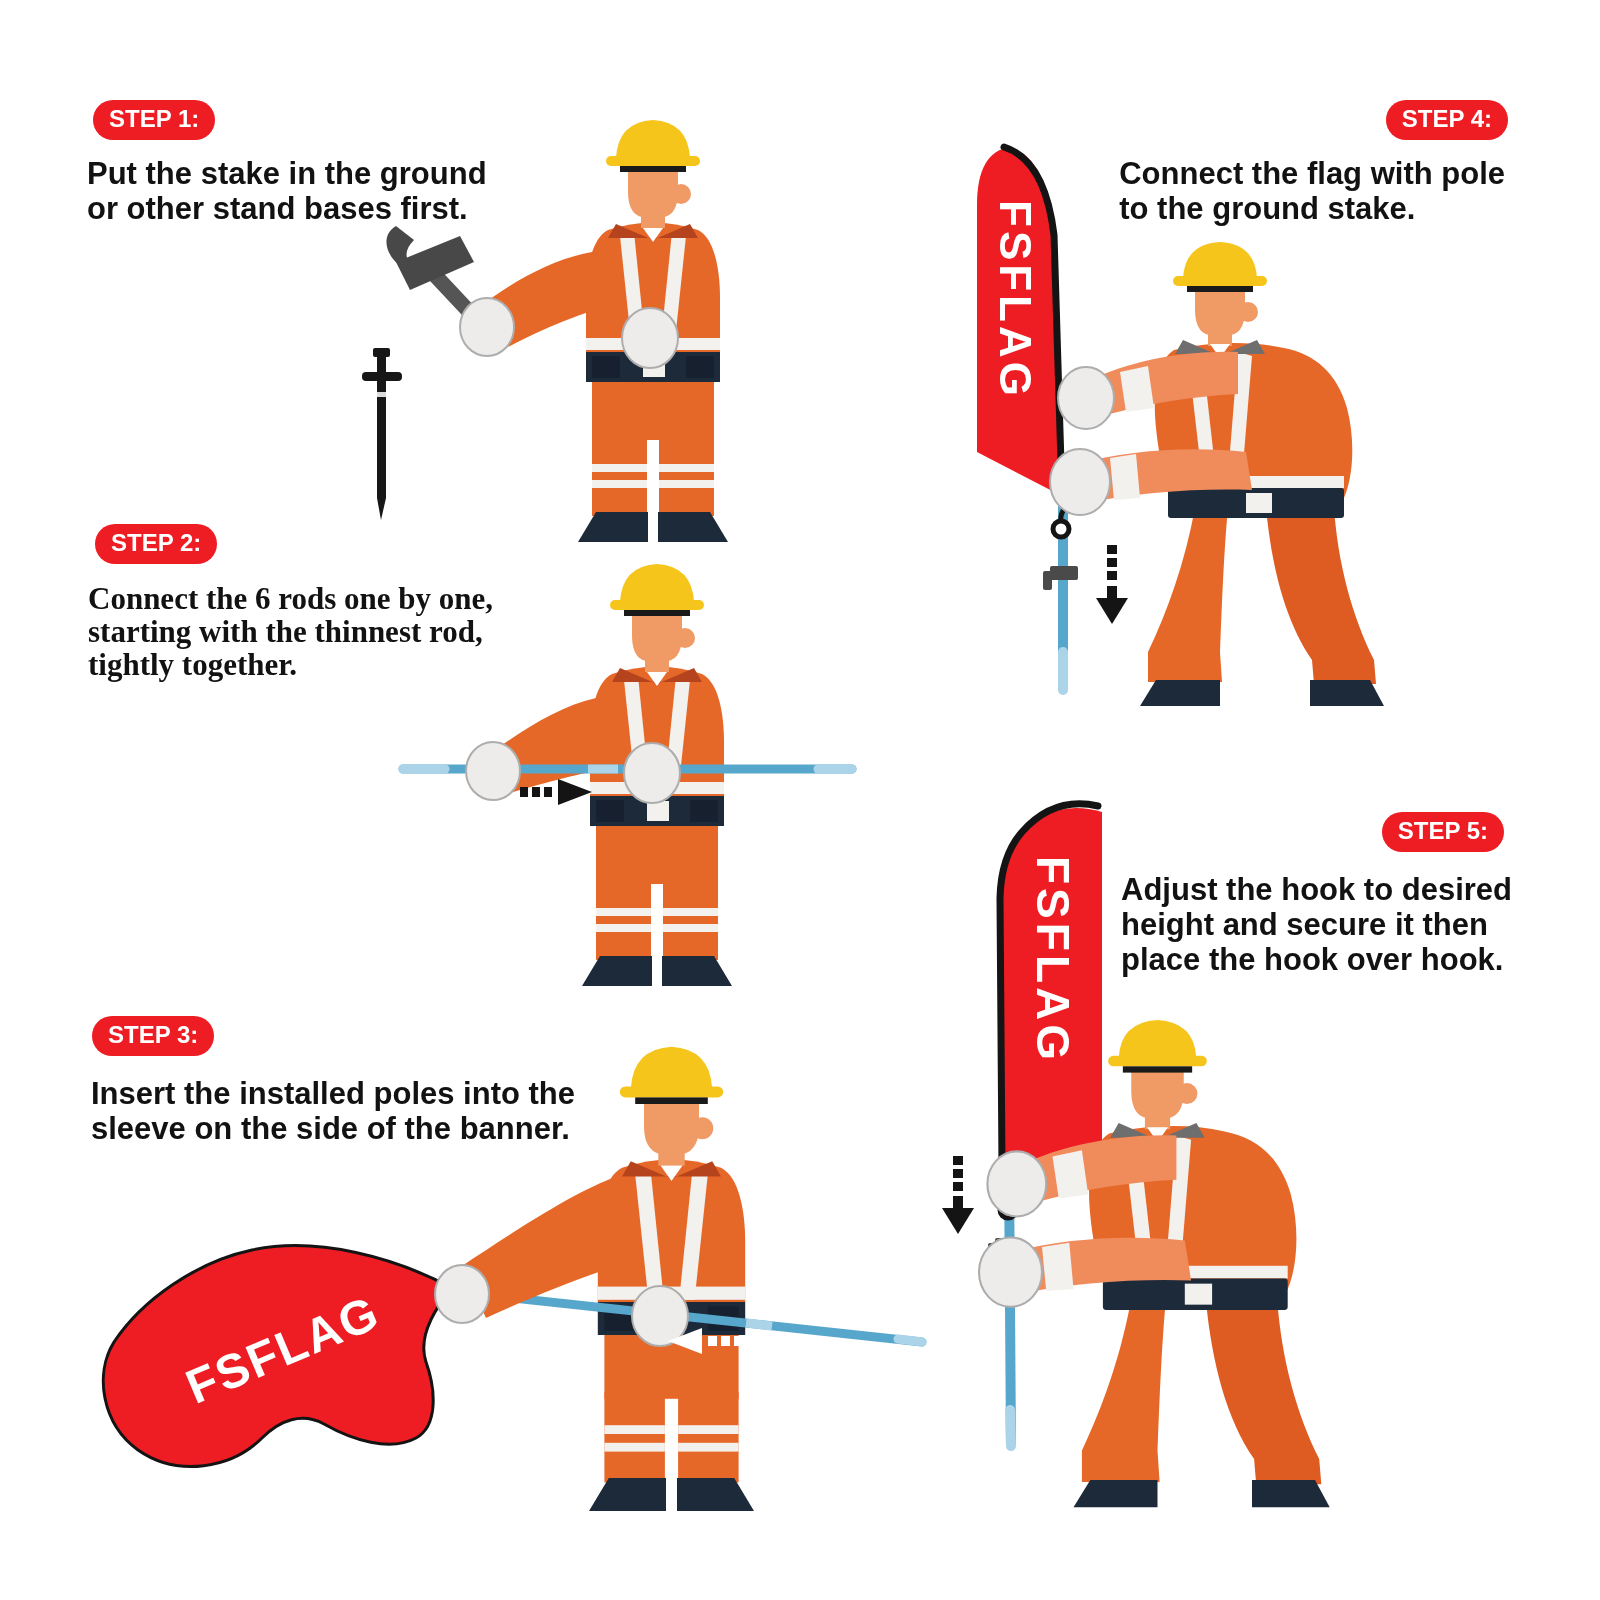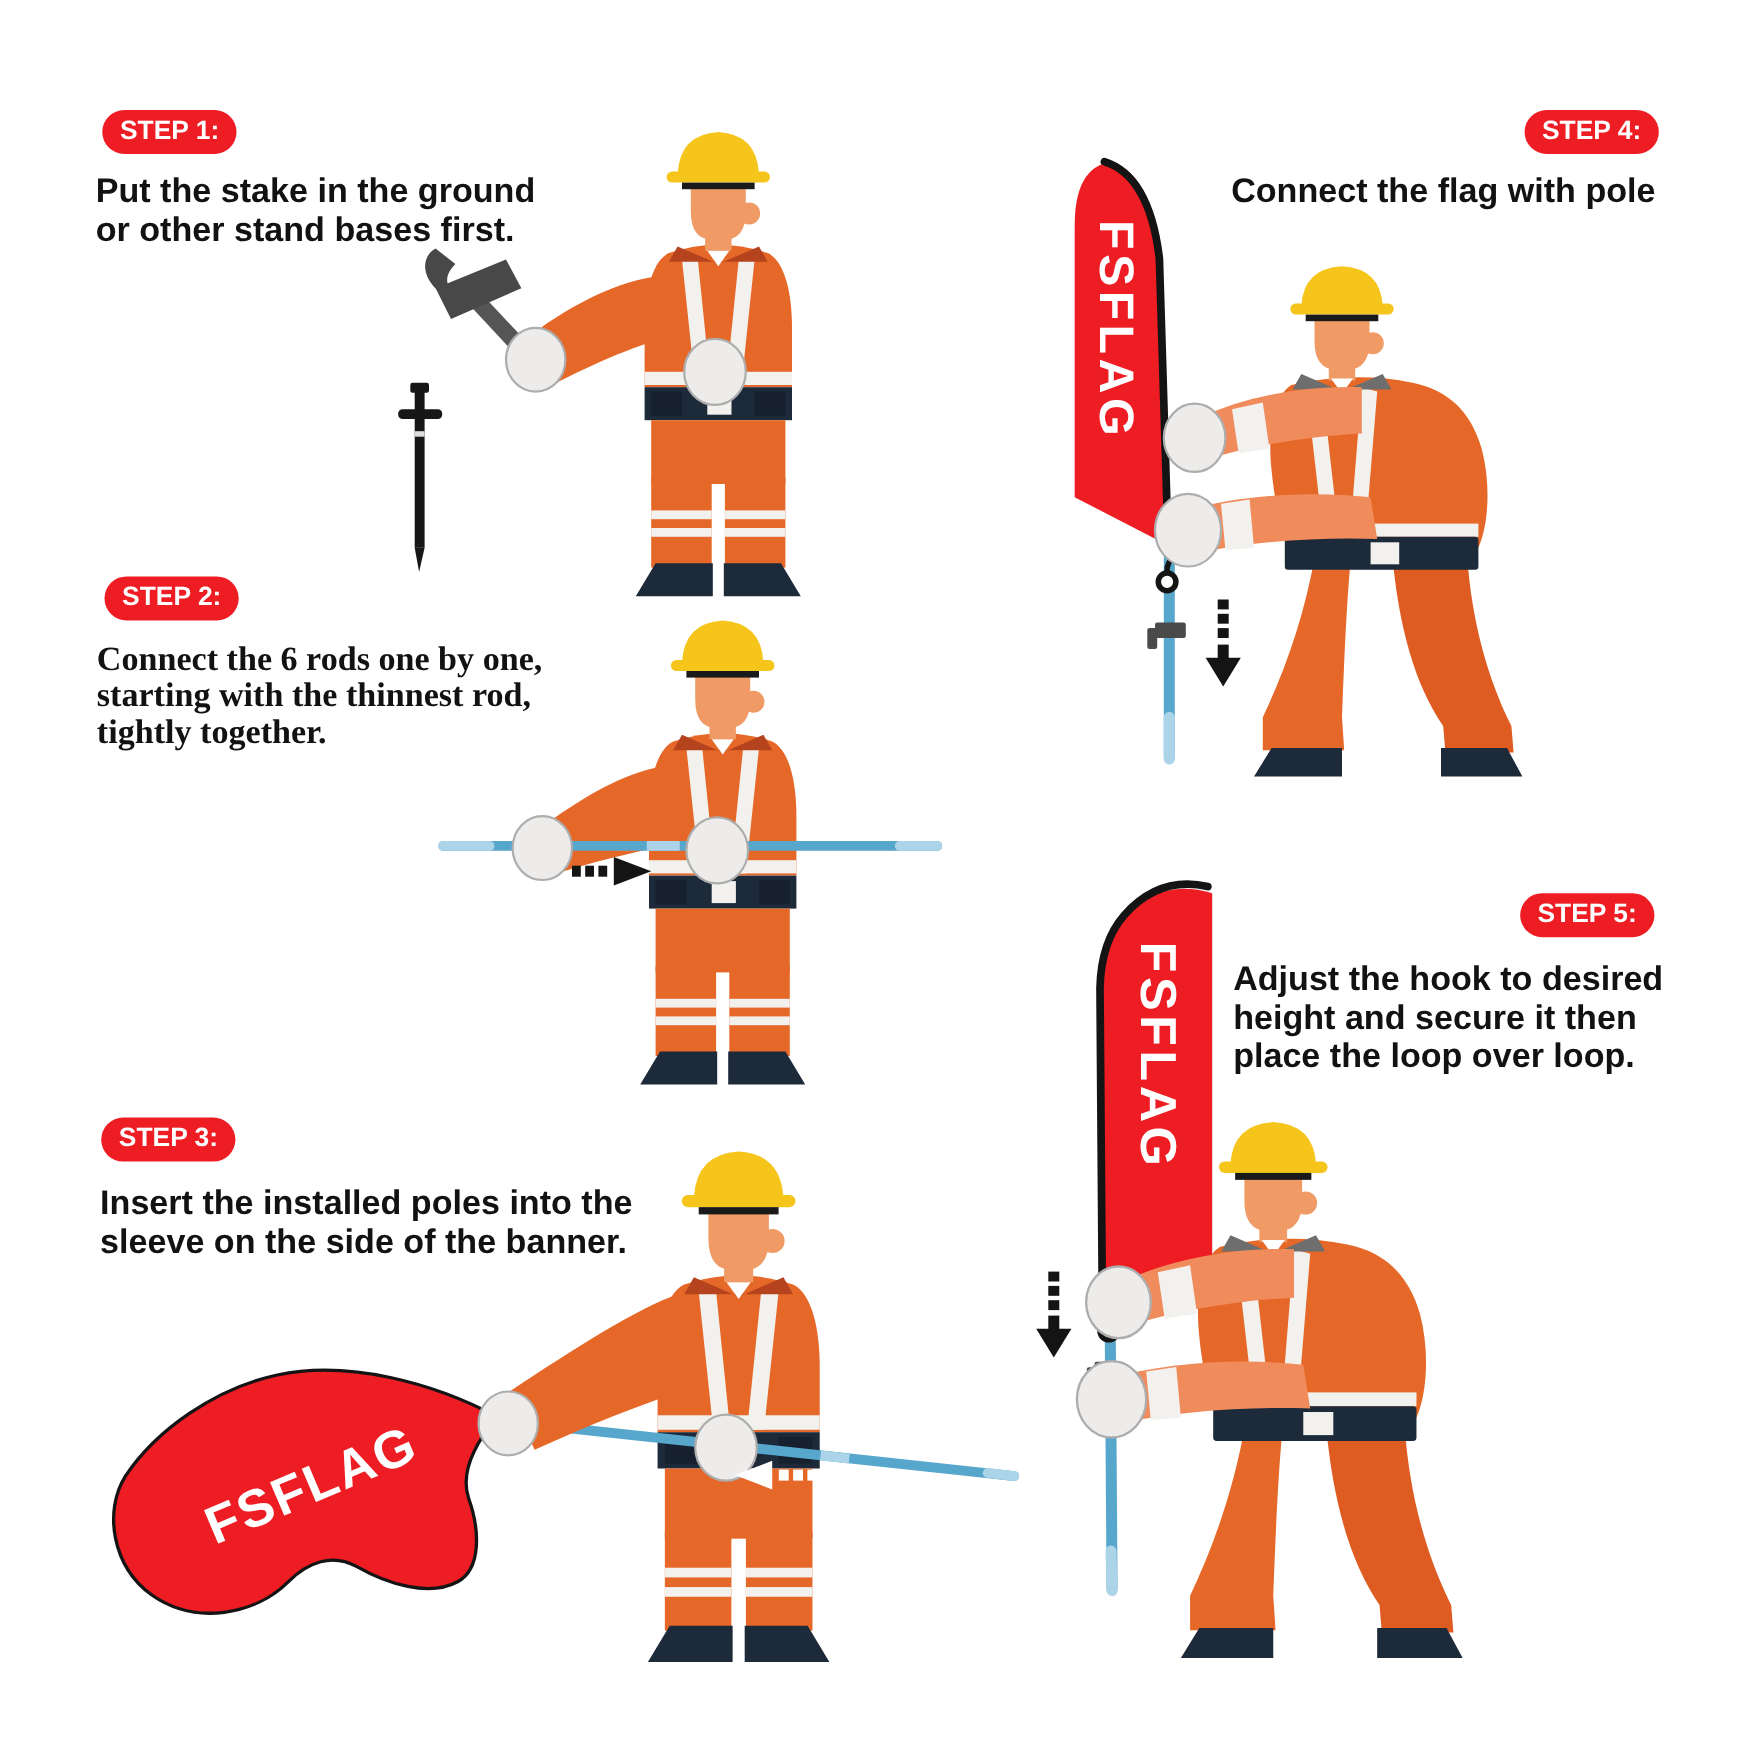--- a/index.html
+++ b/index.html
@@ -221,22 +221,23 @@
 
   <div class="badge" style="left:92px; top:1016px;">STEP 3:</div>
   <div class="desc" style="left:91px; top:1076px;">
     <div>Insert the installed poles into the</div>
     <div>sleeve on the side of the banner.</div>
   </div>
 
   <div class="badge" style="right:92px; top:100px;">STEP 4:</div>
   <div class="desc right" style="right:95px; top:156px;">
     <div>Connect the flag with pole</div>
+    <div>to the ground stake.</div>
   </div>
 
   <div class="badge" style="right:96px; top:812px;">STEP 5:</div>
   <div class="desc right" style="right:88px; top:872px;">
     <div>Adjust the hook to desired</div>
     <div>height and secure it then</div>
-    <div>place the loop over loop.</div>
+    <div>place the hook over hook.</div>
   </div>
 
 </div>
 
 </body></html>

